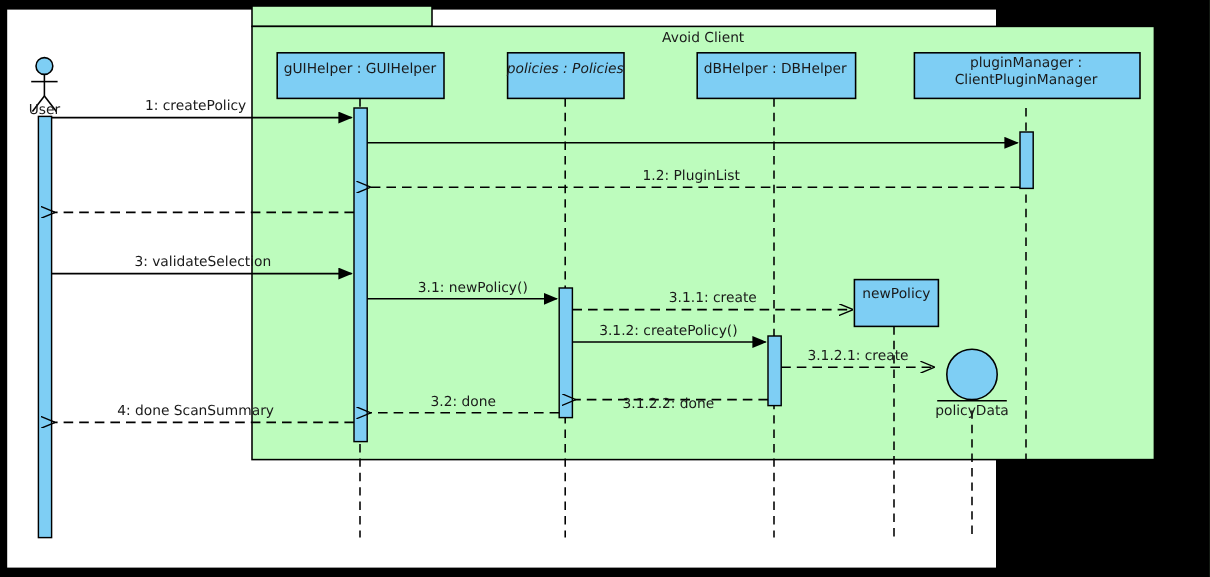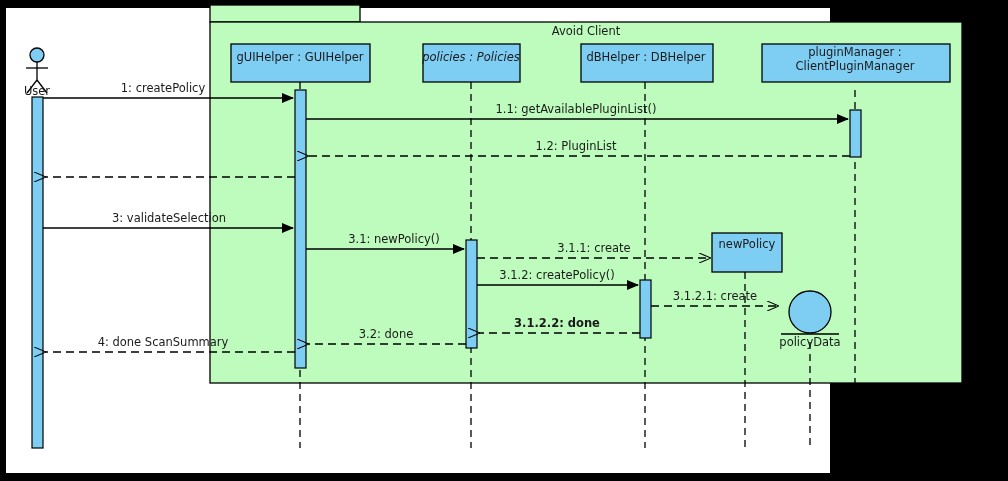--- a/index.html
+++ b/index.html
@@ -104,25 +104,24 @@
 
   <div class="lbl msg boxlbl" style="left:294px;top:43px;">gUIHelper : GUIHelper</div>
   <div class="lbl msg boxlbl" style="left:465px;top:43px;font-style:italic;">policies : Policies</div>
   <div class="lbl msg boxlbl" style="left:640px;top:43px;">dBHelper : DBHelper</div>
   <div class="lbl msg boxlbl" style="left:849px;top:38px;">pluginManager :</div>
   <div class="lbl msg boxlbl" style="left:849px;top:52px;">ClientPluginManager</div>
   <div class="lbl msg boxlbl" style="left:741px;top:230px;">newPolicy</div>
   <div class="lbl msg boxlbl" style="left:804px;top:328px;">policyData</div>
 
   <div class="lbl msg" style="left:157px;top:74px;">1: createPolicy</div>
-  <div class="lbl msg" style="left:570px;top:95px;">1.1: getAvailablePluginList()</div>
   <div class="lbl msg" style="left:570px;top:132px;">1.2: PluginList</div>
   <div class="lbl msg" style="left:163px;top:204px;">3: validateSelection</div>
   <div class="lbl msg" style="left:376px;top:225px;margin-left:12px;">3.1: newPolicy()</div>
   <div class="lbl msg" style="left:588px;top:234px;">3.1.1: create</div>
   <div class="lbl msg" style="left:551px;top:261px;">3.1.2: createPolicy()</div>
   <div class="lbl msg" style="left:709px;top:282px;">3.1.2.1: create</div>
-  <div class="lbl msg" style="left:551px;top:309px;font-weight:bold;">3.1.2.2: done</div>
+  <div class="lbl msg" style="left:551px;top:322px;">3.1.2.2: done</div>
   <div class="lbl msg" style="left:380px;top:320px;">3.2: done</div>
   <div class="lbl msg" style="left:157px;top:328px;">4: done ScanSummary</div>
 
 </div>
 </div>
 
 </body></html>

